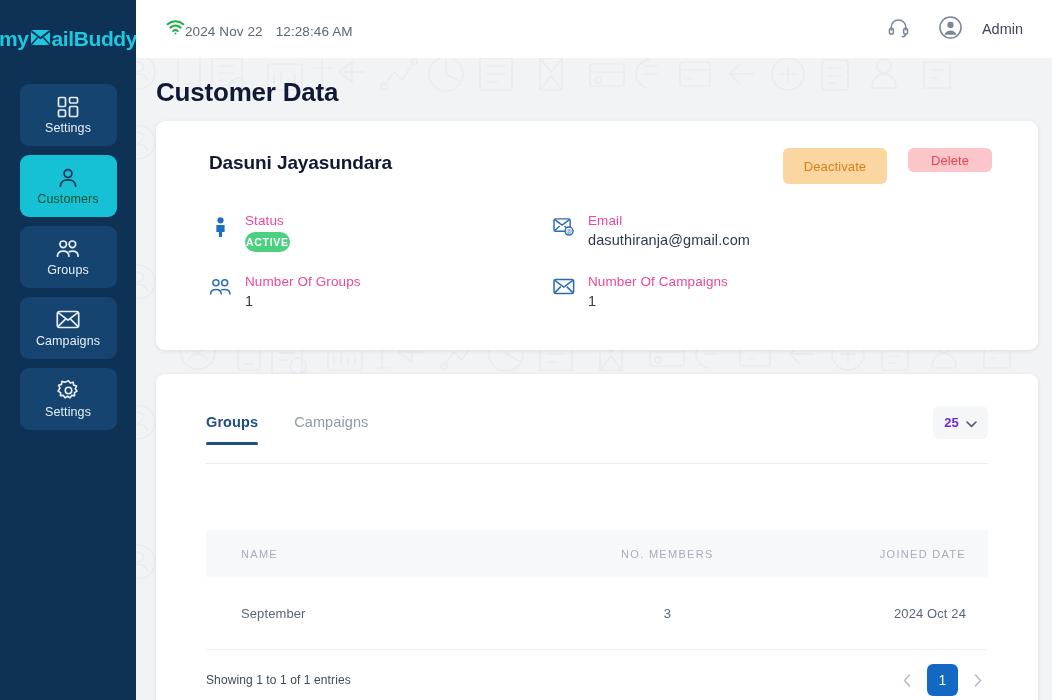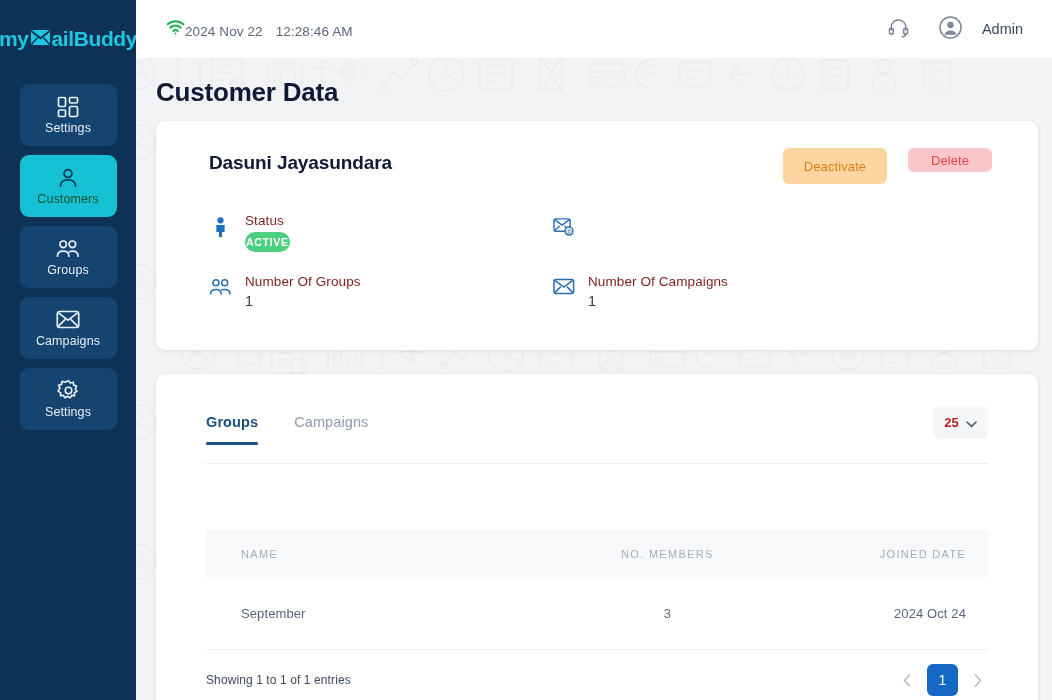--- a/index.html
+++ b/index.html
@@ -78,21 +78,21 @@
          font-family:inherit; letter-spacing:.1px; }
   .btn-deactivate { width:104px; height:36px; background:#fbd6a0; color:#d97f18; }
   .btn-delete { width:84px; height:24px; background:#fac6ca; color:#e8434f; }
 
   .info-grid { position:absolute; left:53px; top:92px; width:780px;
                display:grid; grid-template-columns:343px 1fr; row-gap:22px; }
   .info { display:flex; gap:13px; }
   .info-ico { width:23px; min-width:23px; padding-top:4px; display:flex;
               justify-content:center; }
   .info-ico svg { display:block; }
-  .info-label { font-size:13.5px; color:#7f1d1d; letter-spacing:.1px; margin-bottom:4px; }
+  .info-label { font-size:13.5px; color:#ec4899; letter-spacing:.1px; margin-bottom:4px; }
   .info-value { font-size:14.5px; color:#2e3a4d; letter-spacing:.1px; }
   .badge-active {
     display:inline-block; background:#4ad07f; color:#fff;
     font-size:10.5px; font-weight:700; letter-spacing:.7px;
     padding:4px 1px; border-radius:11px;
   }
 
   
   #card-table { left:20px; top:316px; width:882px; height:362px; }
   .tabs { position:absolute; left:50px; top:40px; display:flex; gap:36px; }
@@ -103,21 +103,21 @@
                        height:3px; background:#1d4f82; border-radius:2px; }
   .tabs-rule { position:absolute; left:50px; right:50px; top:89px; height:1px;
                background:#e9ecf1; }
 
   .pagesize {
     position:absolute; right:50px; top:32px; width:55px; height:33px;
     background:#f5f6f8; border-radius:6px; display:flex; align-items:center;
     justify-content:center; gap:7px; cursor:pointer;
   }
   .pagesize-val { font-size:13px; color:#4c5costyle; }
-  .pagesize-val { font-size:13px; color:#b91c1c; font-weight:600; }
+  .pagesize-val { font-size:13px; color:#6d28d9; font-weight:600; }
 
   .thead {
     position:absolute; left:50px; right:50px; top:156px; height:47px;
     background:#f7f8fa; display:flex; align-items:center;
   }
   .th { font-size:11px; color:#a4adbc; letter-spacing:1.3px; font-weight:400; }
   .col-name  { width:45%; padding-left:35px; }
   .col-mem   { width:28%; text-align:center; }
   .col-date  { width:27%; text-align:right; padding-right:22px; }
 
@@ -343,20 +343,24 @@
         <div class="info">
           <span class="info-ico">
             <svg width="21" height="19" viewBox="0 0 22 20" fill="none" stroke="#2a6cb0" stroke-width="1.5">
               <rect x="1" y="2" width="17" height="13" rx="1.6"></rect>
               <path d="M1.7 2.8L9.5 8.6 17.3 2.8"></path>
               <path d="M1.7 14.2L7 9.4M17.3 14.2L12 9.4"></path>
               <circle cx="16.8" cy="14.8" r="4.2" fill="#fff"></circle>
               <text x="16.8" y="17.1" font-size="6" fill="#2a6cb0" stroke="none" text-anchor="middle" font-family="DejaVu Sans, sans-serif">@</text>
             </svg>
           </span>
+          <span>
+            <div class="info-label">Email</div>
+            <div class="info-value">dasuthiranja@gmail.com</div>
+          </span>
         </div>
 
         <div class="info">
           <span class="info-ico">
             <svg width="23" height="19" viewBox="0 0 24 20" fill="none" stroke="#2a6cb0" stroke-width="1.6">
               <circle cx="7.2" cy="5" r="3.2"></circle>
                 <circle cx="16.4" cy="5" r="3.2"></circle>
               <path d="M1.6 16.8c0-3.2 2.5-4.8 5.6-4.8s5.6 1.6 5.6 4.8" stroke-linecap="round"></path>
               <path d="M13.4 12.3c.9-.2 2-.3 3-.3 3.1 0 5.6 1.6 5.6 4.8" stroke-linecap="round"></path>
             </svg>

